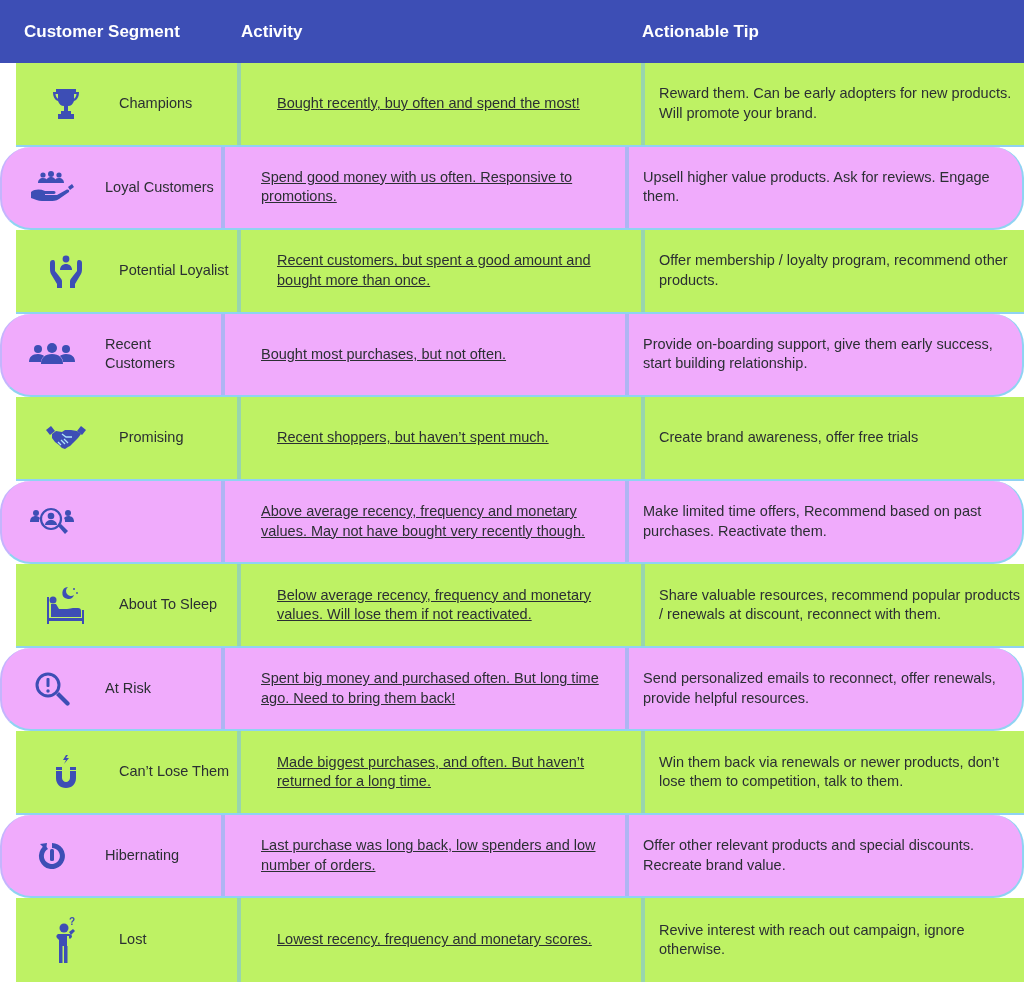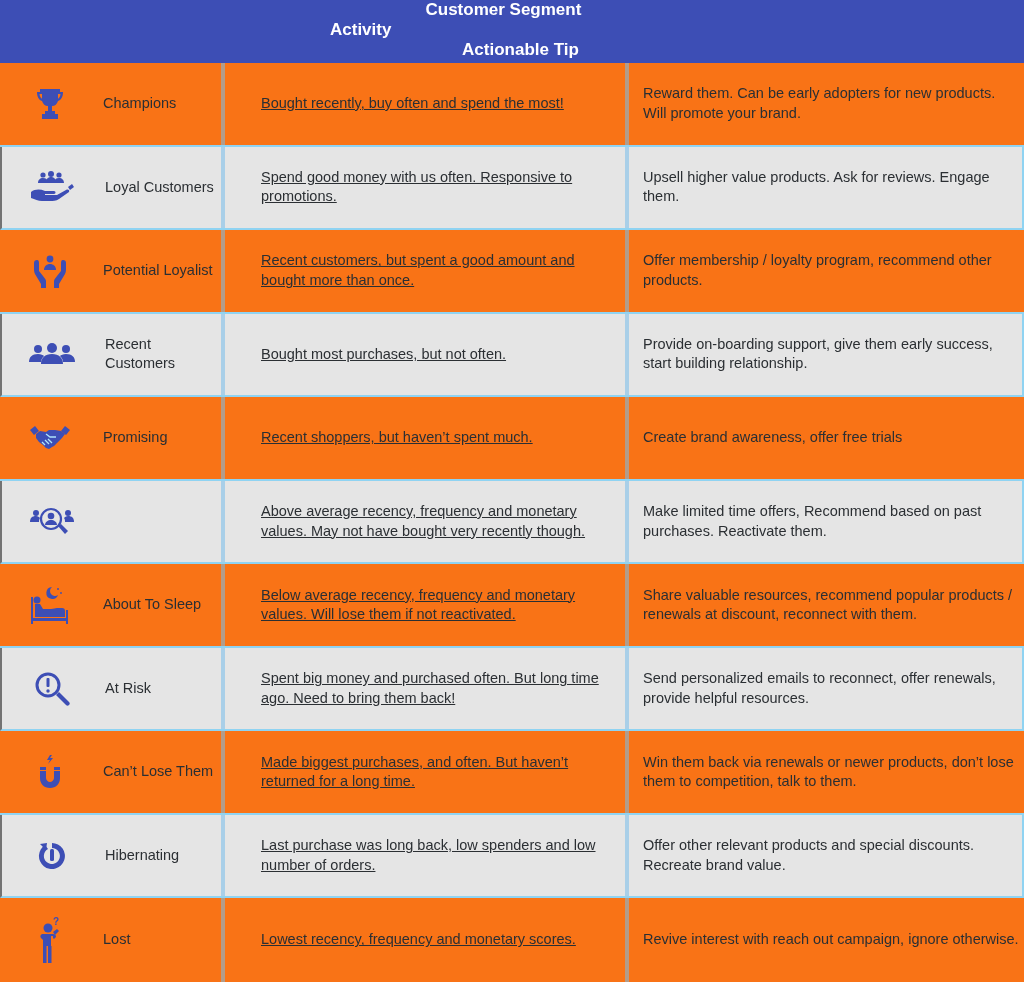--- a/index.html
+++ b/index.html
@@ -1,31 +1,31 @@
 <!DOCTYPE html>
 <html><head>
   <meta charset="utf-8">
   <style>
     * { box-sizing: border-box; margin: 0; padding: 0; }
     html, body { width: 1024px; height: 982px; overflow: hidden; background: #ffffff; }
     body { font-family: "Liberation Sans", "DejaVu Sans", sans-serif; color: #2b2f33; }
     .table { width: 1024px; height: 982px; display: flex; flex-direction: column; }
     .header {
       height: 63px; background: #3d4eb5; color: #ffffff; display: flex; align-items: center;
-      font-weight: bold; font-size: 17px; flex-direction: column;
+      font-weight: bold; font-size: 17px;
     }
     .header .c1 { width: 221px; padding-left: 24px; }
     .header .c2 { width: 404px; padding-left: 20px; }
     .header .c3 { flex: 1; padding-left: 17px; }
     .row {
       height: 83.55px; display: flex; align-items: stretch;
       border-bottom: 2px solid #8fd3f2;
     }
-    .row.blue { background: #f97316; }
-    .row.white { background: #e5e5e5; border-left: 2px solid #737373; border-right: 2px solid #8fd3f2; }
+    .row.blue { background: #bef264; margin-left: 16px; }
+    .row.white { background: #f0abfc; border-left: 2px solid #c4b5fd; border-right: 2px solid #8fd3f2; border-radius: 31px; }
     .row:last-child { border-bottom: none; }
     .cell { display: flex; align-items: center; font-size: 14.5px; line-height: 19.5px; }
     .c-seg { width: 221px; position: relative; }
     .row.white .c-seg { width: 219px; }
     .c-act {
       width: 404px; padding-left: 36px; padding-right: 18px;
       border-left: 4px solid rgba(120,190,235,0.55);
       text-decoration: underline;
     }
     .c-tip {

